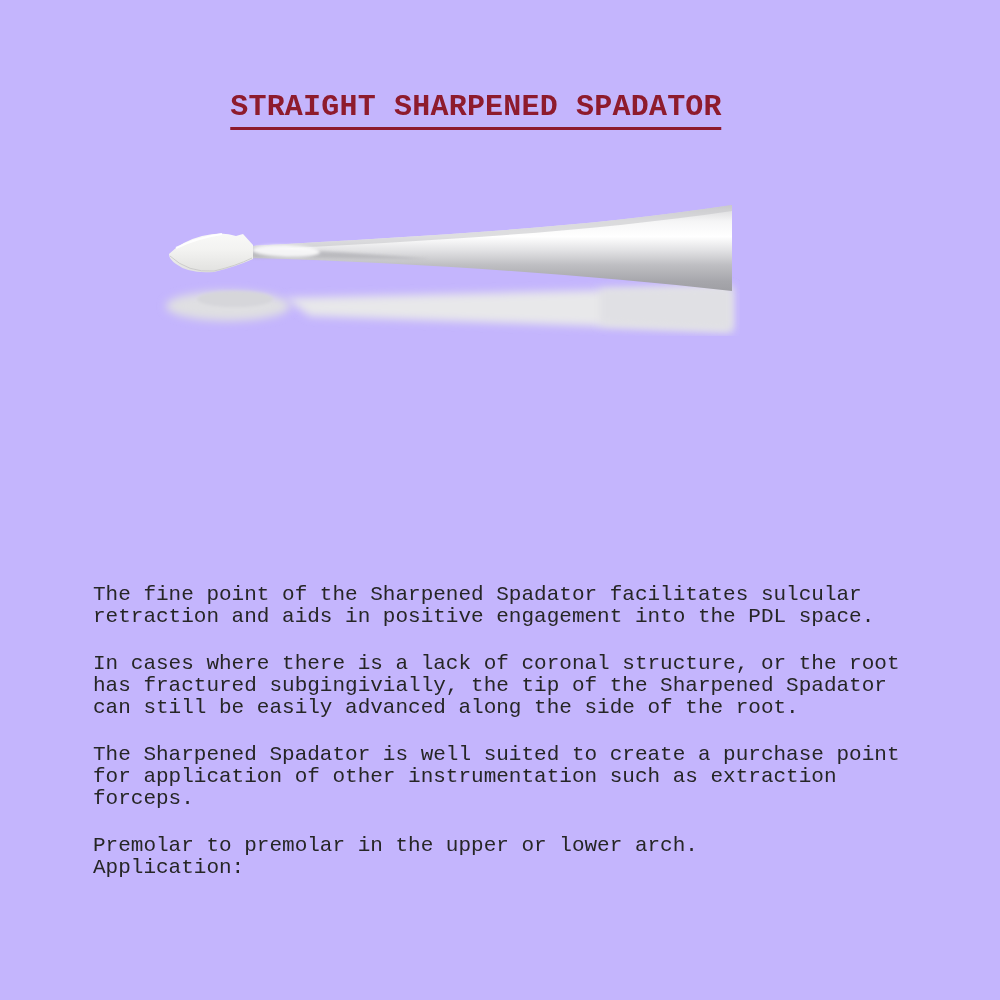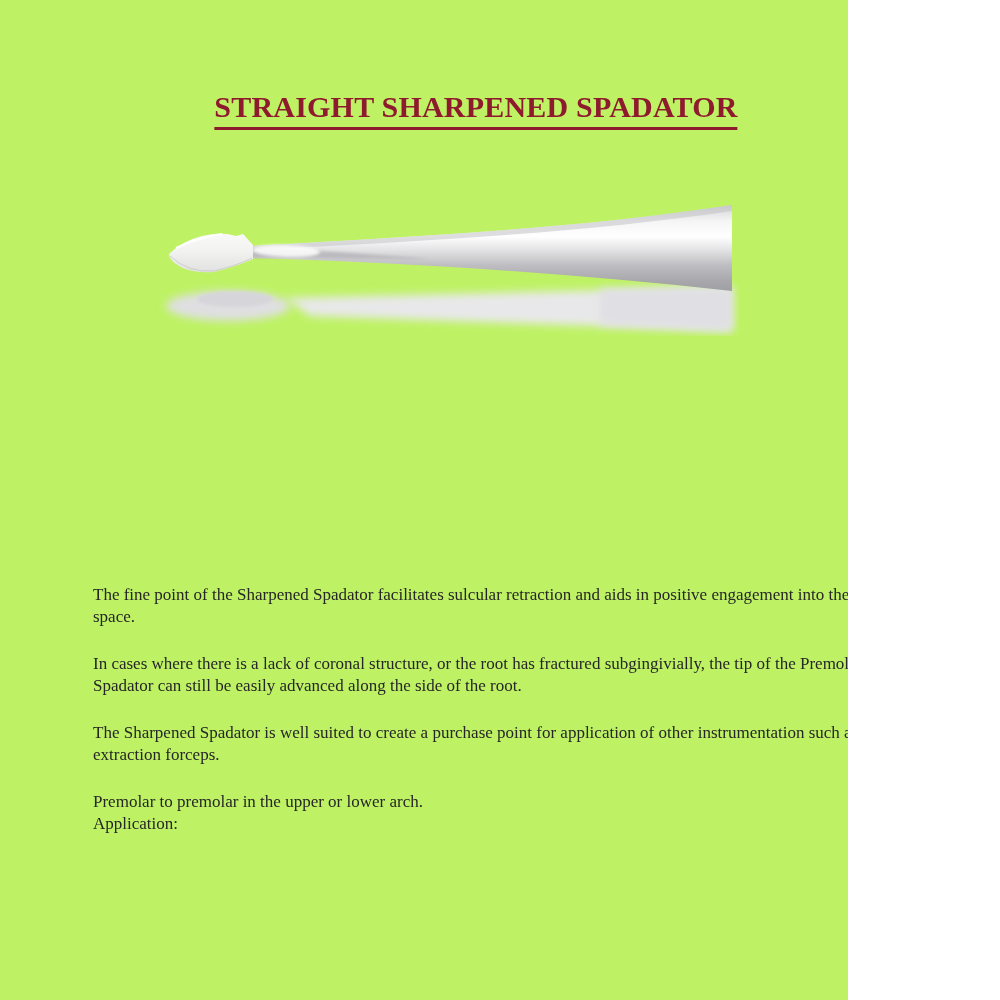--- a/index.html
+++ b/index.html
@@ -2,25 +2,25 @@
 <html><head>
 <meta charset="utf-8">
 <style>
   html, body {
     margin: 0;
     padding: 0;
     background: #ffffff;
   }
   .page {
     position: relative;
-    width: 848px;
+    width: 1000px;
     height: 1000px;
-    background: #bef264;
+    background: #c4b5fd;
     overflow: hidden;
-    font-family: Liberation Serif, serif;
+    font-family: Liberation Mono, monospace;
   }
   .title {
     position: absolute;
     left: 476px;
     top: 90px;
     transform: translateX(-50%);
     white-space: nowrap;
     font-size: 30px;
     font-weight: bold;
     letter-spacing: 0.2px;
@@ -34,21 +34,21 @@
   .instrument {
     position: absolute;
     left: 150px;
     top: 178px;
   }
   .copy {
     position: absolute;
     left: 93px;
     top: 584px;
     width: 815px;
-    font-size: 17px;
+    font-size: 21px;
     line-height: 22px;
     color: #262626;
   }
   .copy p {
     margin: 0 0 25px 0;
     padding: 0;
   }
   .copy .app-line {
     display: block;
   }
@@ -97,21 +97,21 @@
     <path d="M 248 248 C 310 250 370 254 430 259 C 370 259 300 257 248 258 Z" fill="#aeaeb3" opacity="0.7" filter="url(#soft2)"></path>
     <ellipse cx="286" cy="251" rx="34" ry="6" fill="#ffffff" opacity="0.85" transform="rotate(2 286 251)" filter="url(#soft2)"></ellipse>
 
     <path d="M 169 254 Q 182 241 202 236 Q 222 231 236 236 L 243 234 L 253 245 L 253 259 Q 235 267 214 272 Q 189 274 176 264 Q 169 259 169 254 Z" fill="url(#gBlade)"></path>
     <path d="M 170 256 Q 188 273 214 271 Q 236 266 252 258" stroke="#c6c6c4" stroke-width="1" fill="none" opacity="0.8"></path>
     <path d="M 176 248 Q 196 238 222 234" stroke="#ffffff" stroke-width="2" fill="none" opacity="0.9"></path>
   </svg>
 
   <div class="copy">
     <p>The fine point of the Sharpened Spadator facilitates sulcular retraction and aids in positive engagement into the PDL space.</p>
-    <p>In cases where there is a lack of coronal structure, or the root has fractured subgingivially, the tip of the Premolar Spadator can still be easily advanced along the side of the root.</p>
+    <p>In cases where there is a lack of coronal structure, or the root has fractured subgingivially, the tip of the Sharpened Spadator can still be easily advanced along the side of the root.</p>
     <p>The Sharpened Spadator is well suited to create a purchase point for application of other instrumentation such as extraction forceps.</p>
     <p>
       <span class="app-line">Premolar to premolar in the upper or lower arch.</span>
       <span class="app-line">Application:</span>
     </p>
   </div>
 
 </div>
 
 </body></html>

